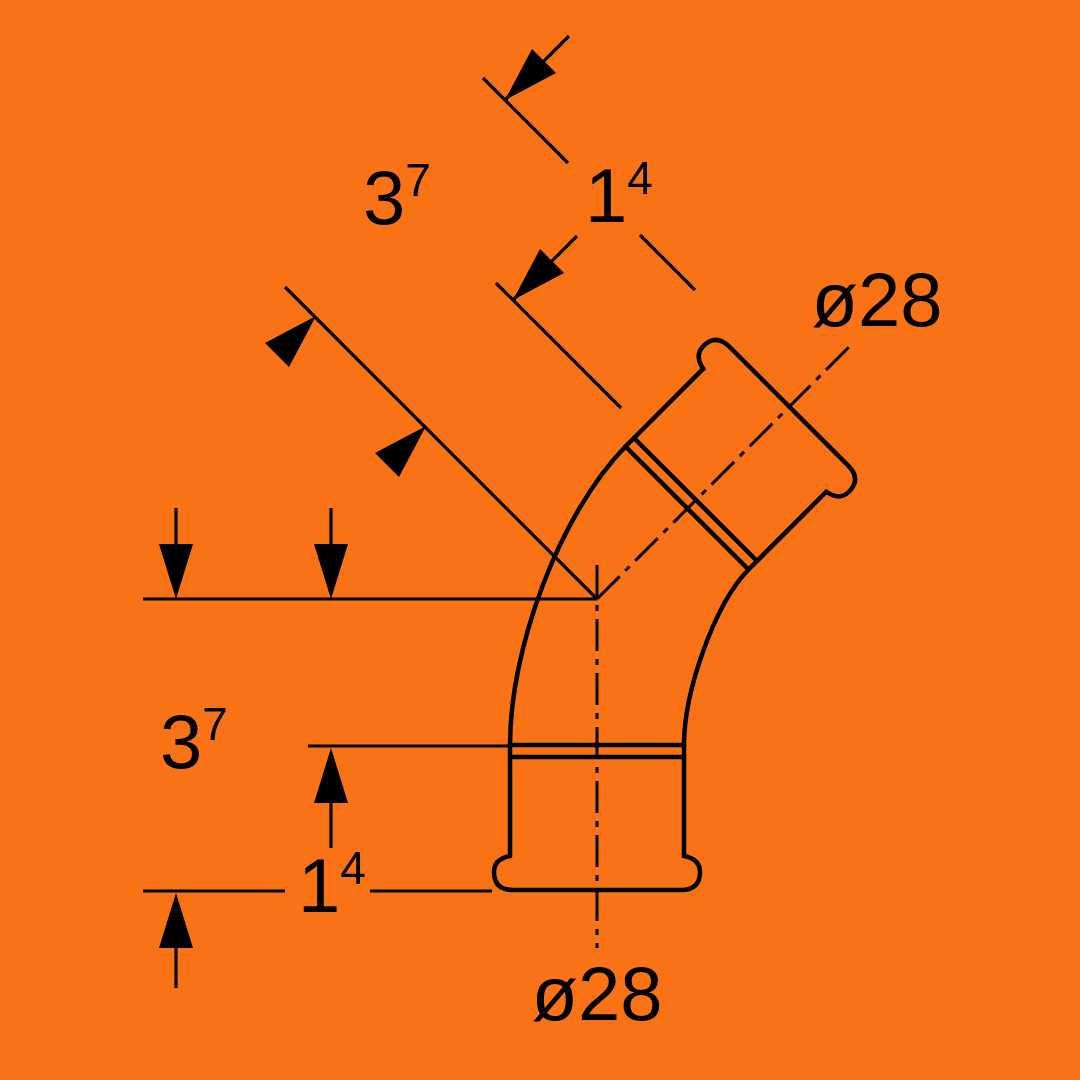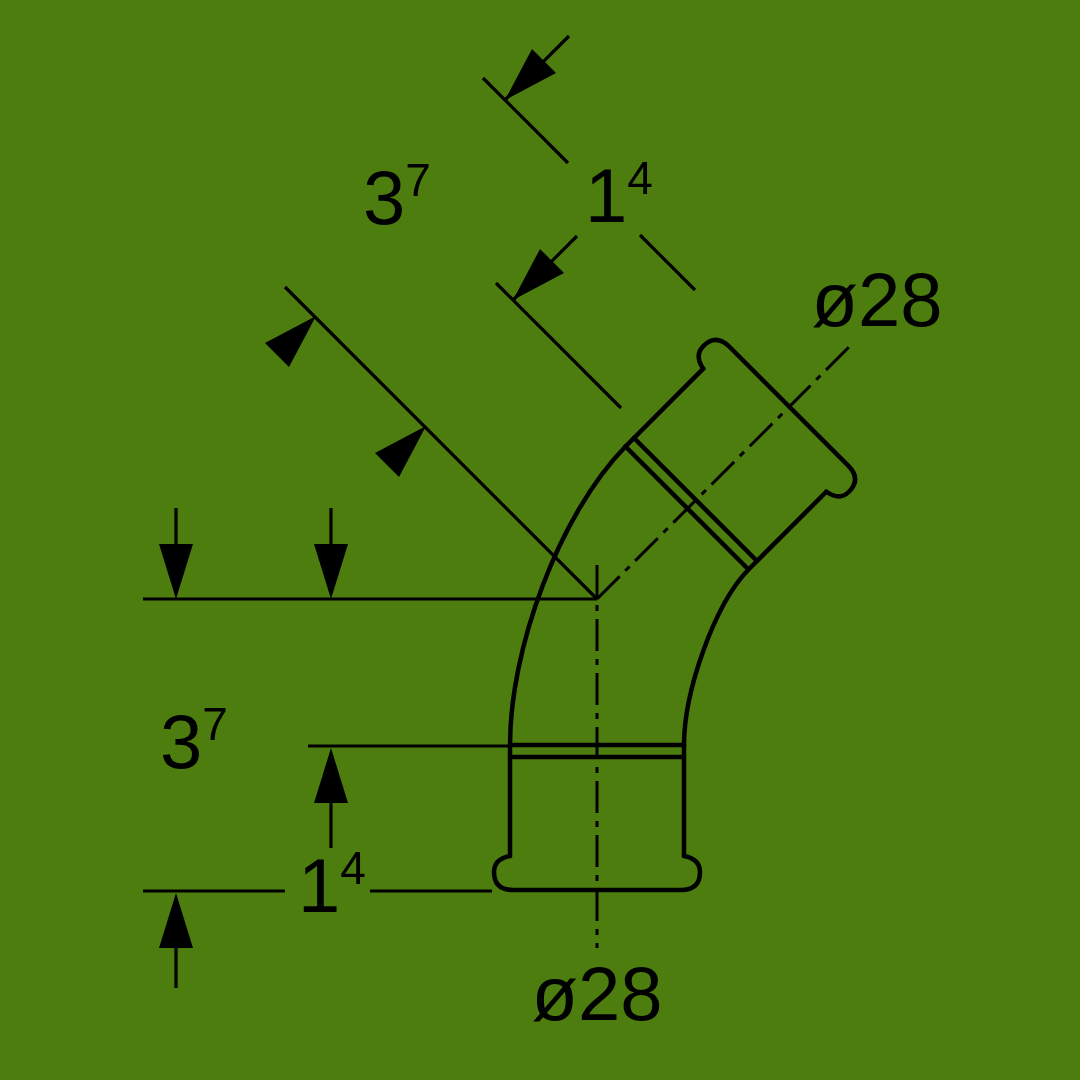--- a/index.html
+++ b/index.html
@@ -4,21 +4,21 @@
 <style>
   html, body {
     margin: 0;
     padding: 0;
     background: #ffffff;
   }
   .canvas {
     position: relative;
     width: 1080px;
     height: 1080px;
-    background: #4d7c0f;
+    background: #f97316;
     overflow: hidden;
     font-family: "Liberation Sans", sans-serif;
   }
   svg { display: block; }
   .dim-label {
     font-family: "Liberation Sans", sans-serif;
     font-size: 76px;
     fill: #000000;
   }
   .dim-sup {

